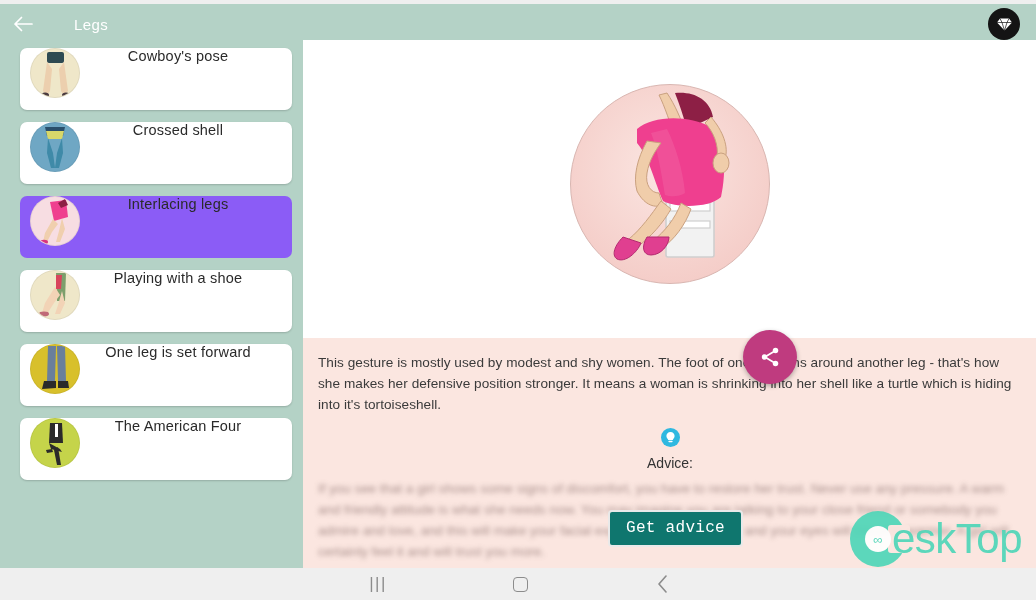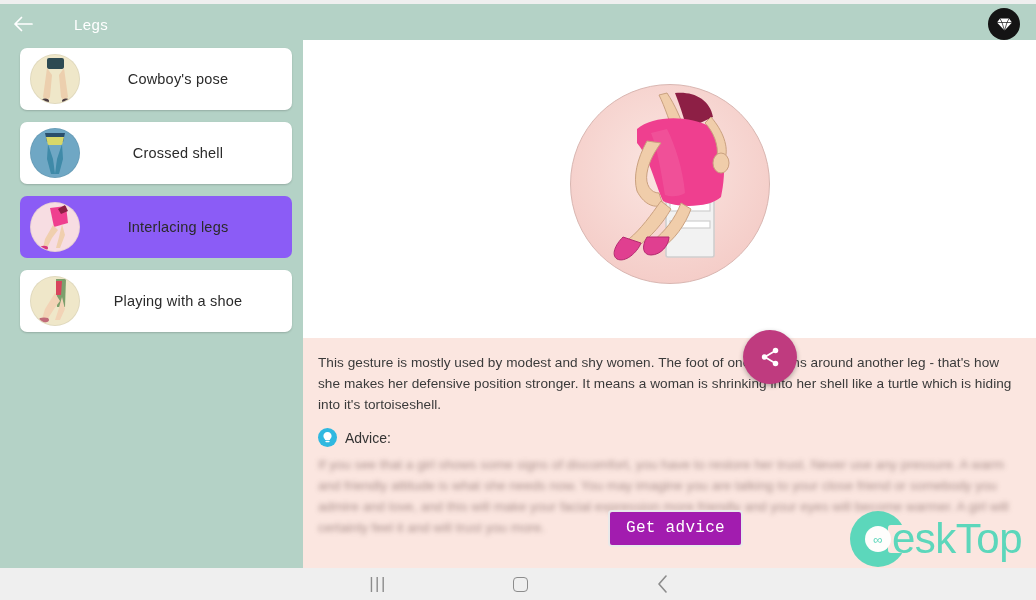--- a/index.html
+++ b/index.html
@@ -65,21 +65,20 @@
     overflow: hidden;
   }
   .pose-item {
     position: relative;
     height: 62px;
     margin-bottom: 12px;
     background: #ffffff;
     border-radius: 7px;
     box-shadow: 0 1px 2px rgba(0,0,0,.18);
     display: flex;
-    align-items: center;
     padding-left: 10px;
     cursor: pointer;
   }
   .pose-item.selected {
     background: #8b5cf6;
     box-shadow: none;
   }
   .thumb {
     width: 50px; height: 50px;
     border-radius: 50%;
@@ -157,20 +156,21 @@
     line-height: 21px;
     color: #3a3a3a;
     font-family: "Liberation Sans", sans-serif;
     letter-spacing: .05px;
   }
   .advice-row {
     display: flex;
     align-items: center;
     margin-top: 13px;
     gap: 8px;
+    flex-direction: column;
   }
   .advice-icon {
     width: 19px; height: 19px;
     border-radius: 50%;
     background: #2fb8e0;
     display: flex; align-items: center; justify-content: center;
     flex: 0 0 19px;
   }
   .advice-label {
     font-size: 14px;
@@ -185,21 +185,21 @@
     font-family: "Liberation Sans", sans-serif;
     filter: blur(2.4px);
     opacity: .72;
     user-select: none;
   }
 
   .get-advice-btn {
     position: absolute;
     left: 305px; top: 172px;
     padding: 7px 16px 8px;
-    background: #a21caf;
+    background: #0f766e;
     border: 2px solid #e9e9e9;
     border-radius: 4px;
     color: #ffffff;
     font-size: 16px;
     font-family: "Liberation Mono", monospace;
     letter-spacing: .3px;
     cursor: pointer;
     white-space: nowrap;
     z-index: 6;
   }
@@ -347,21 +347,44 @@
           <path d="M24 2 H34 L33 30 H25 Z" fill="#7d9f6c"></path>
           <path d="M24 4 H30 L29 18 H24 Z" fill="#d8445c"></path>
           <path d="M23 16 L13 32 L10 42 L15 43 L22 32 L28 24 Z" fill="#f2d3b6"></path>
           <path d="M30 20 L26 34 L23 43 L28 43 L33 32 Z" fill="#f2d3b6"></path>
           <ellipse cx="12" cy="43" rx="5" ry="2.4" fill="#c06a78"></ellipse>
         </svg>
       </div>
       <div class="pose-label">Playing with a shoe</div>
     </div>
 
-
+    <div class="pose-item">
+      <div class="thumb" style="background:#d8c02b">
+        <svg class="silho" width="46" height="50" viewBox="0 0 46 50" aria-hidden="true">
+          <path d="M16 1 L24 1 L23 36 L15 36 Z" fill="#6a7f9c"></path>
+          <path d="M25 1 L33 1 L34 36 L26 36 Z" fill="#6a7f9c"></path>
+          <path d="M12 36 H24 L24 43 L10 44 Z" fill="#2a2a2a"></path>
+          <path d="M26 36 H36 L37 43 L26 43 Z" fill="#2a2a2a"></path>
+        </svg>
+      </div>
+      <div class="pose-label">One leg is set forward</div>
+    </div>
+
+    <div class="pose-item">
+      <div class="thumb" style="background:#c5d44a">
+        <svg class="silho" width="46" height="50" viewBox="0 0 46 50" aria-hidden="true">
+          <path d="M18 4 H30 L31 24 H17 Z" fill="#2a2a2a"></path>
+          <path d="M23 5 H26 L26 18 H23 Z" fill="#ffffff"></path>
+          <path d="M17 24 L28 30 L30 33 L19 30 Z" fill="#2a2a2a"></path>
+          <path d="M26 28 L29 46 L25 46 L22 31 Z" fill="#2a2a2a"></path>
+          <path d="M14 31 L20 30 L21 33 L15 34 Z" fill="#2a2a2a"></path>
+        </svg>
+      </div>
+      <div class="pose-label">The American Four</div>
+    </div>
 
   </div>
 
   <div class="main">
 
     <div class="illus-wrap">
       <div class="illus-circle">
         <svg width="200" height="200" viewBox="0 0 200 200" aria-hidden="true">
 
           <rect x="95" y="110" width="48" height="62" rx="2" fill="#f2f2f2" stroke="#cfcfcf" stroke-width="1.6"></rect>

